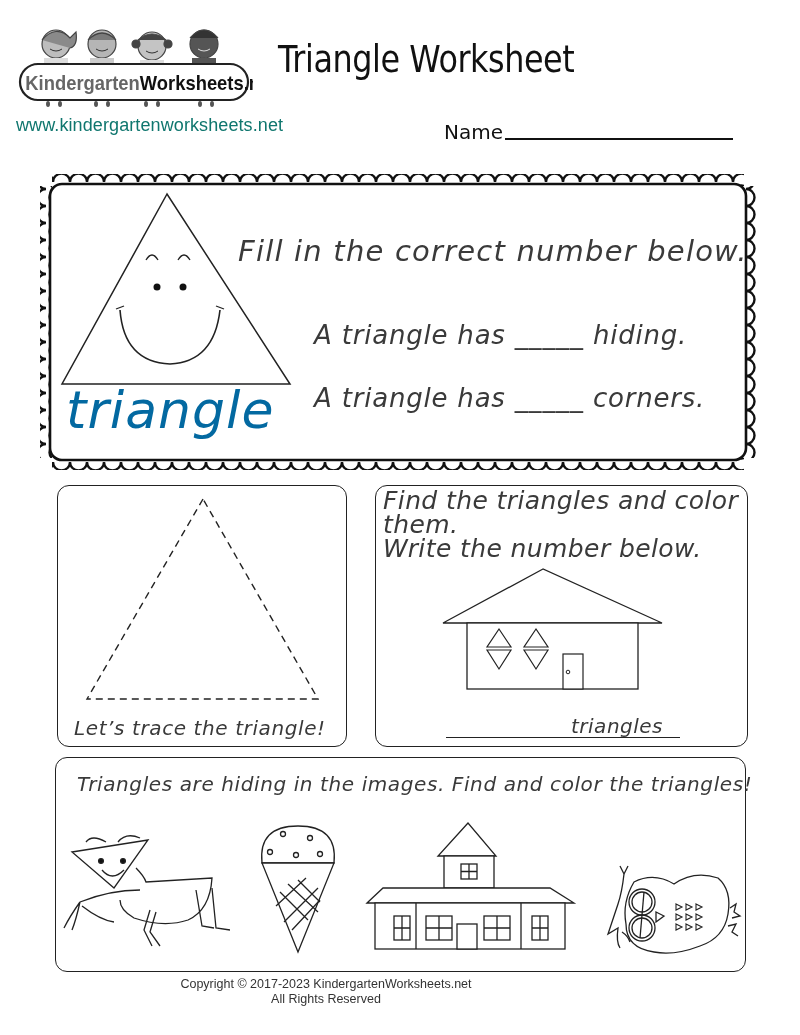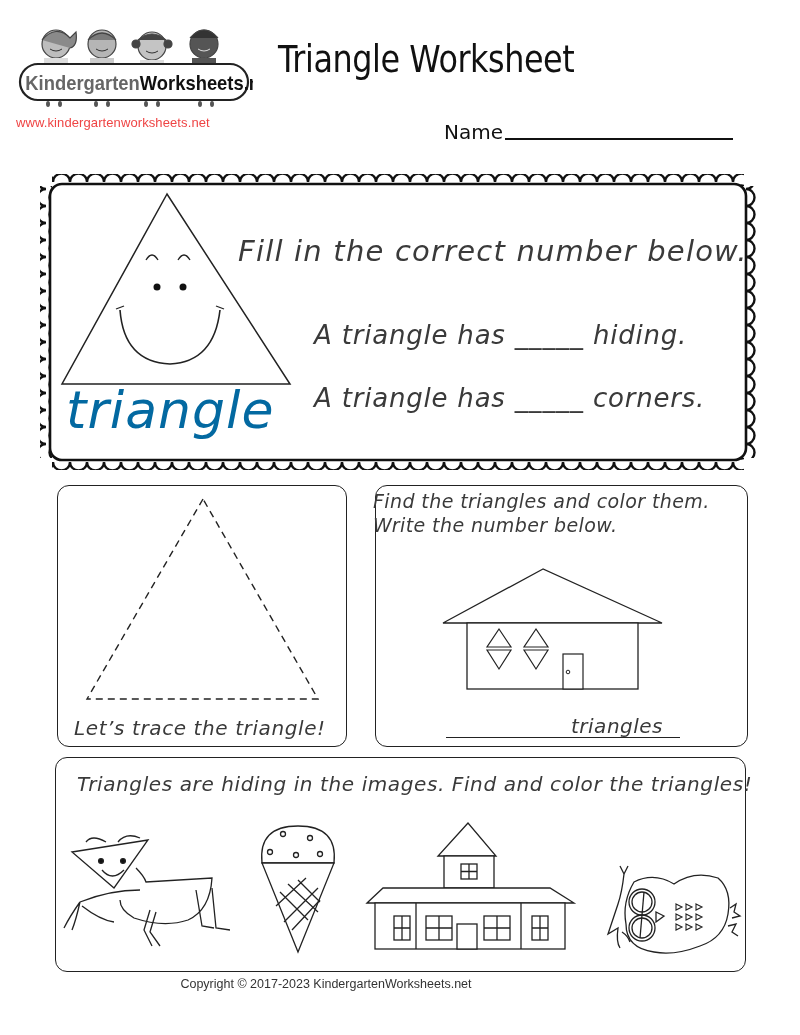--- a/index.html
+++ b/index.html
@@ -3,41 +3,41 @@
 <meta charset="utf-8">
 <style>
   * { box-sizing: border-box; margin: 0; padding: 0; }
   html, body { width: 800px; height: 1035px; background: #ffffff; overflow: hidden; }
   body { position: relative; font-family: "DejaVu Sans", sans-serif; color: #222; }
 
   .abs { position: absolute; }
 
   
   .logo-wrap { left: 18px; top: 22px; width: 235px; height: 88px; }
-  .logo-url { left: 16px; top: 115px; font-family: "Liberation Sans", sans-serif; font-size: 13px; color: #ef4444; letter-spacing: 0.1px; }
+  .logo-url { left: 16px; top: 115px; font-family: "Liberation Sans", sans-serif; font-size: 18px; color: #0f766e; letter-spacing: 0.1px; }
   .title { left: 278px; top: 38px; font-family: "DejaVu Sans", sans-serif; font-size: 37px; color: #111; letter-spacing: -0.5px; font-weight: normal; transform: scaleX(0.86); transform-origin: left; }
   .name-row { left: 444px; top: 120px; display: flex; align-items: flex-end; }
   .name-label { font-family: "DejaVu Sans", sans-serif; font-size: 20px; color: #111; }
   .name-line { width: 228px; border-bottom: 2px solid #111; margin-left: 2px; margin-bottom: 4px; height: 2px; }
   .thin { font-family: "DejaVu Sans", sans-serif; font-style: oblique; color: #3a3a3a; font-weight: normal; }
 
   
   .sec1-svg { left: 36px; top: 172px; }
   .fill-instr { left: 238px; top: 234px; font-size: 29px; letter-spacing: 1.2px; }
   .sent1 { left: 314px; top: 320px; font-size: 26px; letter-spacing: 0.8px; }
   .sent2 { left: 314px; top: 383px; font-size: 26px; letter-spacing: 0.8px; }
   .word-triangle { left: 66px; top: 380px; font-size: 52px; font-family: "DejaVu Sans", sans-serif; font-style: oblique; color: #0369a1; letter-spacing: 1px; font-weight: normal; }
 
   
   .box { border: 1.6px solid #222; border-radius: 12px; background: transparent; }
   .trace-box { left: 57px; top: 485px; width: 290px; height: 262px; }
   .trace-label { left: 74px; top: 716px; font-size: 20px; letter-spacing: 0.6px; }
 
   .house-box { left: 375px; top: 485px; width: 373px; height: 262px; }
-  .house-instr { left: 373px; top: 489px; font-size: 19px; line-height: 24px; letter-spacing: 0.4px; }
+  .house-instr { left: 383px; top: 489px; font-size: 25px; line-height: 24px; letter-spacing: 0.4px; }
   .house-triangles-label { left: 571px; top: 714px; font-size: 20px; letter-spacing: 0.5px; }
   .answer-line { left: 446px; top: 737px; width: 234px; border-bottom: 1.5px solid #222; }
 
   
   .hide-box { left: 55px; top: 757px; width: 691px; height: 215px; }
   .hide-instr { left: 77px; top: 772px; font-size: 20px; letter-spacing: 0.6px; }
 
   .copyright { left: 0; width: 652px; top: 977px; text-align: center; font-family: "Liberation Sans", sans-serif; font-size: 12.5px; color: #333; line-height: 15px; }
 </style>
 </head>
@@ -244,13 +244,14 @@
         <polygon points="82,62 88,65 82,68"></polygon>
         <polygon points="92,62 98,65 92,68"></polygon>
     </g>
     <path d="M126 46 L132 42 L130 50 L136 54 L128 56 M124 64 L132 62 L128 70 L134 74"></path>
     <path d="M18 70 Q24 74 26 80"></path>
   </g>
 </svg>
 
 <div class="abs copyright">
   <div>Copyright © 2017-2023 KindergartenWorksheets.net</div>
+  <div>All Rights Reserved</div>
 </div>
 
 </body></html>

